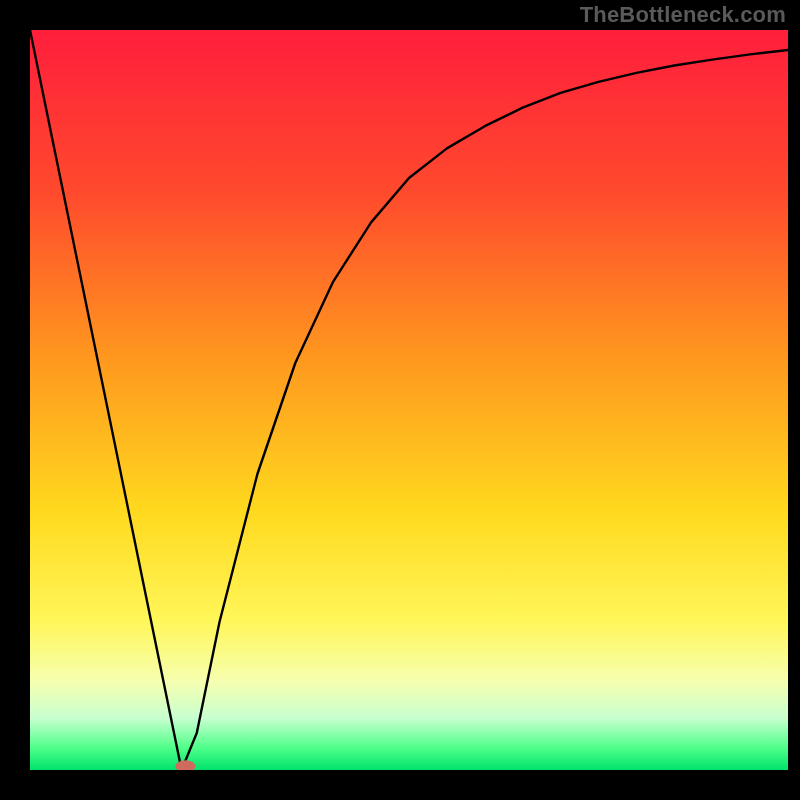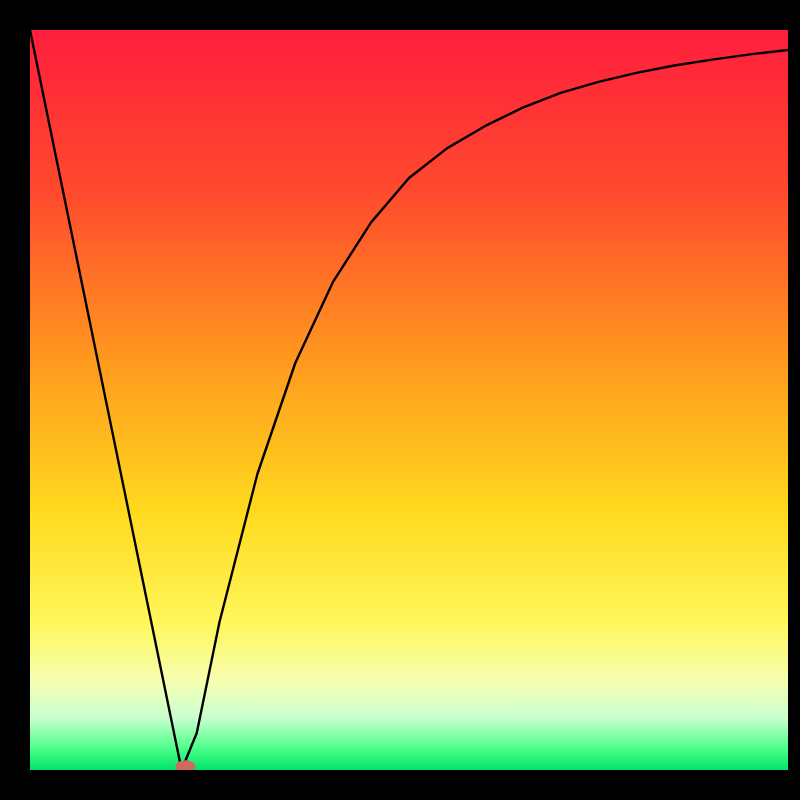--- a/index.html
+++ b/index.html
@@ -33,20 +33,21 @@
     top: 0;
     width: 800px;
     height: 800px;
     display: block;
   }
 </style>
 </head>
 <body>
 
 <div class="frame">
+  <div class="watermark">TheBottleneck.com</div>
 
   <svg class="chart" viewBox="0 0 800 800">
     <defs>
       <linearGradient id="bg-grad" x1="0" y1="0" x2="0" y2="1">
           <stop offset="0%" stop-color="#ff1e3c"></stop>
           <stop offset="22%" stop-color="#ff4a2d"></stop>
           <stop offset="45%" stop-color="#ff9a1e"></stop>
           <stop offset="65%" stop-color="#ffd91e"></stop>
           <stop offset="80%" stop-color="#fff75a"></stop>
           <stop offset="88%" stop-color="#f6ffb0"></stop>

